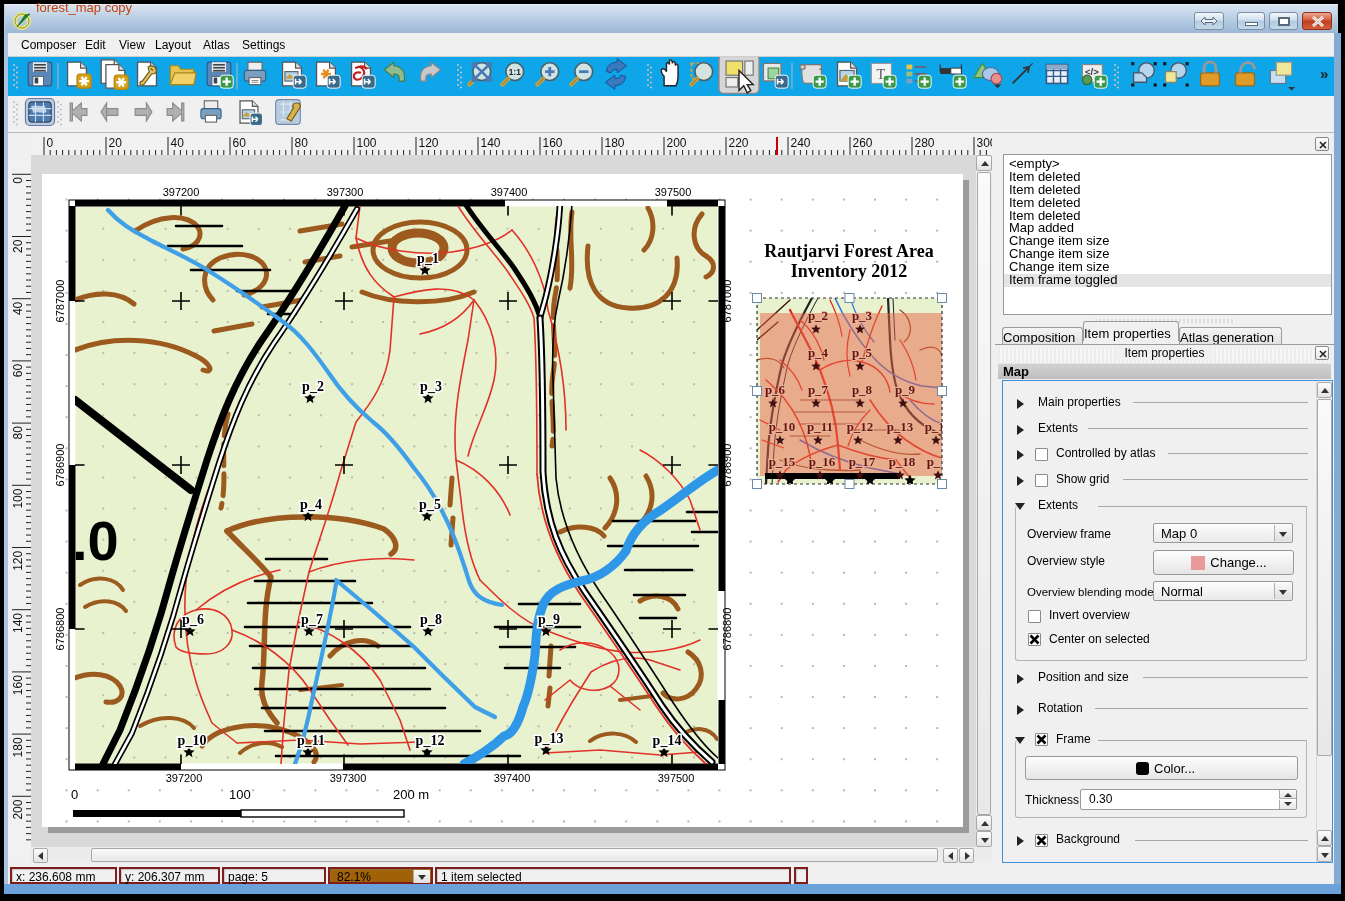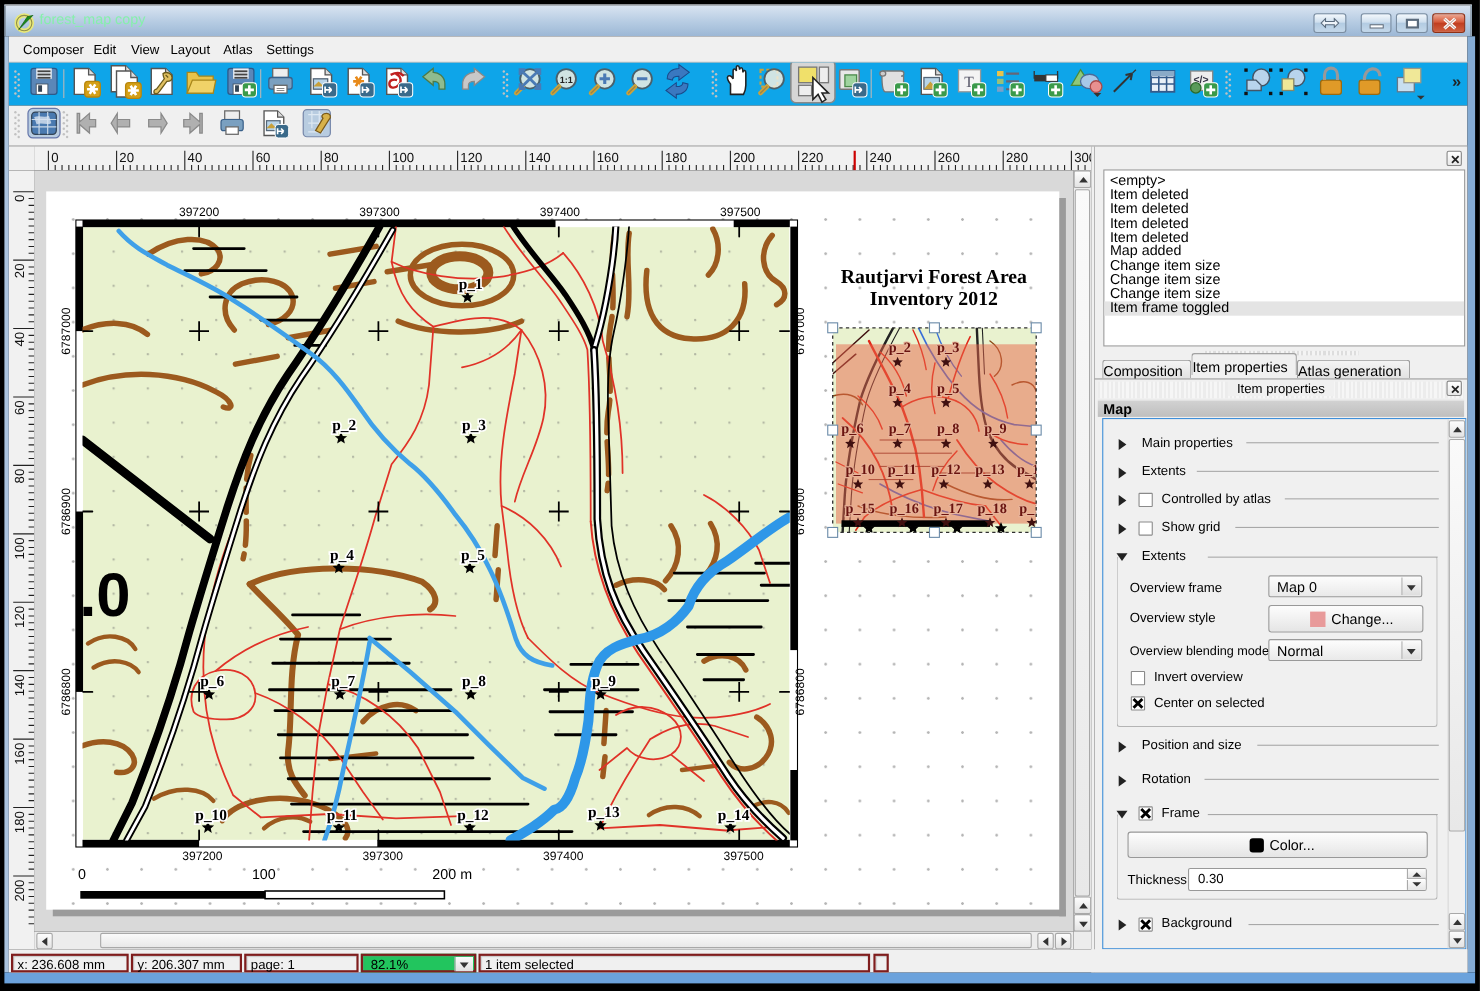--- a/index.html
+++ b/index.html
@@ -1,21 +1,21 @@
 <!DOCTYPE html>
 <html><head>
 <meta charset="utf-8">
 <style>
 * { margin:0; padding:0; box-sizing:border-box; }
 html,body { width:1345px; height:901px; background:#000; font-family:"Liberation Sans", sans-serif; overflow:hidden; }
 #stage { position:absolute; left:0; top:0; width:1345px; height:901px; background:#000; }
 .abs { position:absolute; }
 
 #titlebar { left:4px; top:4px; width:1334px; height:29px; background:linear-gradient(#d9e4f1,#b5cbe2 55%,#9cb7d5); border-top:1px solid #e8eff7; border-left:1px solid #b9cfe4; border-right:1px solid #b9cfe4;}
-#titletxt { left:36px; top:10px; font-size:13px; color:#86efac; }
+#titletxt { left:36px; top:0; font-size:13px; color:#c2410c; }
 .winbtn { top:12px; height:18px; border:1px solid #7b8ea2; border-radius:3px; background:linear-gradient(#f3f8fc,#cfdfee 45%,#b2cbe2 50%,#c4d8ea); }
 #btnclose { background:linear-gradient(#eca893,#d6593a 45%,#c03d20 50%,#d0603f); border-color:#8e3015;}
 #leftborder { left:4px; top:33px; width:4px; height:851px; background:#aac3de; }
 #rightborder { left:1334px; top:33px; width:7px; height:851px; background:#85abd3; }
 #bottomborder { left:4px; top:884px; width:1337px; height:10px; background:#6ba2dc; }
 #menubar { left:8px; top:33px; width:1326px; height:24px; background:#f0f0f0; border-bottom:1px solid #cdcdcd; font-size:12px; }
 #menubar span { position:absolute; top:5px; }
 #toolbar1 { left:8px; top:57px; width:1326px; height:39px; background:#0ea5e9; }
 #toolbar2 { left:8px; top:96px; width:1326px; height:37px; background:#f0f0f0; border-bottom:1px solid #b8b8b8; }
 
@@ -1091,20 +1091,20 @@
         </div>
     </div>
     <svg class="abs" style="left:323px;top:735px" width="14" height="14">
         <path d="M13,3 L3,13 M13,8 L8,13" stroke="#b0b0b0" stroke-width="1.5"></path>
         <path d="M13,4 L4,13 M13,9 L9,13" stroke="#fff" stroke-width="1"></path>
       </svg>
   </div>
   <div id="statusbar" class="abs">
     <div class="sfield" style="left:2px;width:107px">x: 236.608 mm</div>
     <div class="sfield" style="left:111px;width:101px">y: 206.307 mm</div>
-    <div class="sfield" style="left:214px;width:104px">page: 1</div>
-    <div class="sfield" style="left:320px;width:105px;background:#22c55e;padding-left:7px">82.1%<span style="position:absolute;right:1px;top:1px;width:17px;height:13px;background:linear-gradient(#fafafa,#e0e0e0);border-left:1px solid #aaa">
+    <div class="sfield" style="left:214px;width:104px">page: 5</div>
+    <div class="sfield" style="left:320px;width:105px;background:#a16207;padding-left:7px">82.1%<span style="position:absolute;right:1px;top:1px;width:17px;height:13px;background:linear-gradient(#fafafa,#e0e0e0);border-left:1px solid #aaa">
           <span class="tri" style="left:4px;top:5px;border-left:4px solid transparent;border-right:4px solid transparent;border-top:5px solid #333"></span>
         </span></div>
     <div class="sfield" style="left:427px;width:356px">1 item selected</div>
     <div class="sfield" style="left:786px;width:14px"></div>
   </div>
 </div>
 
 </body></html>

